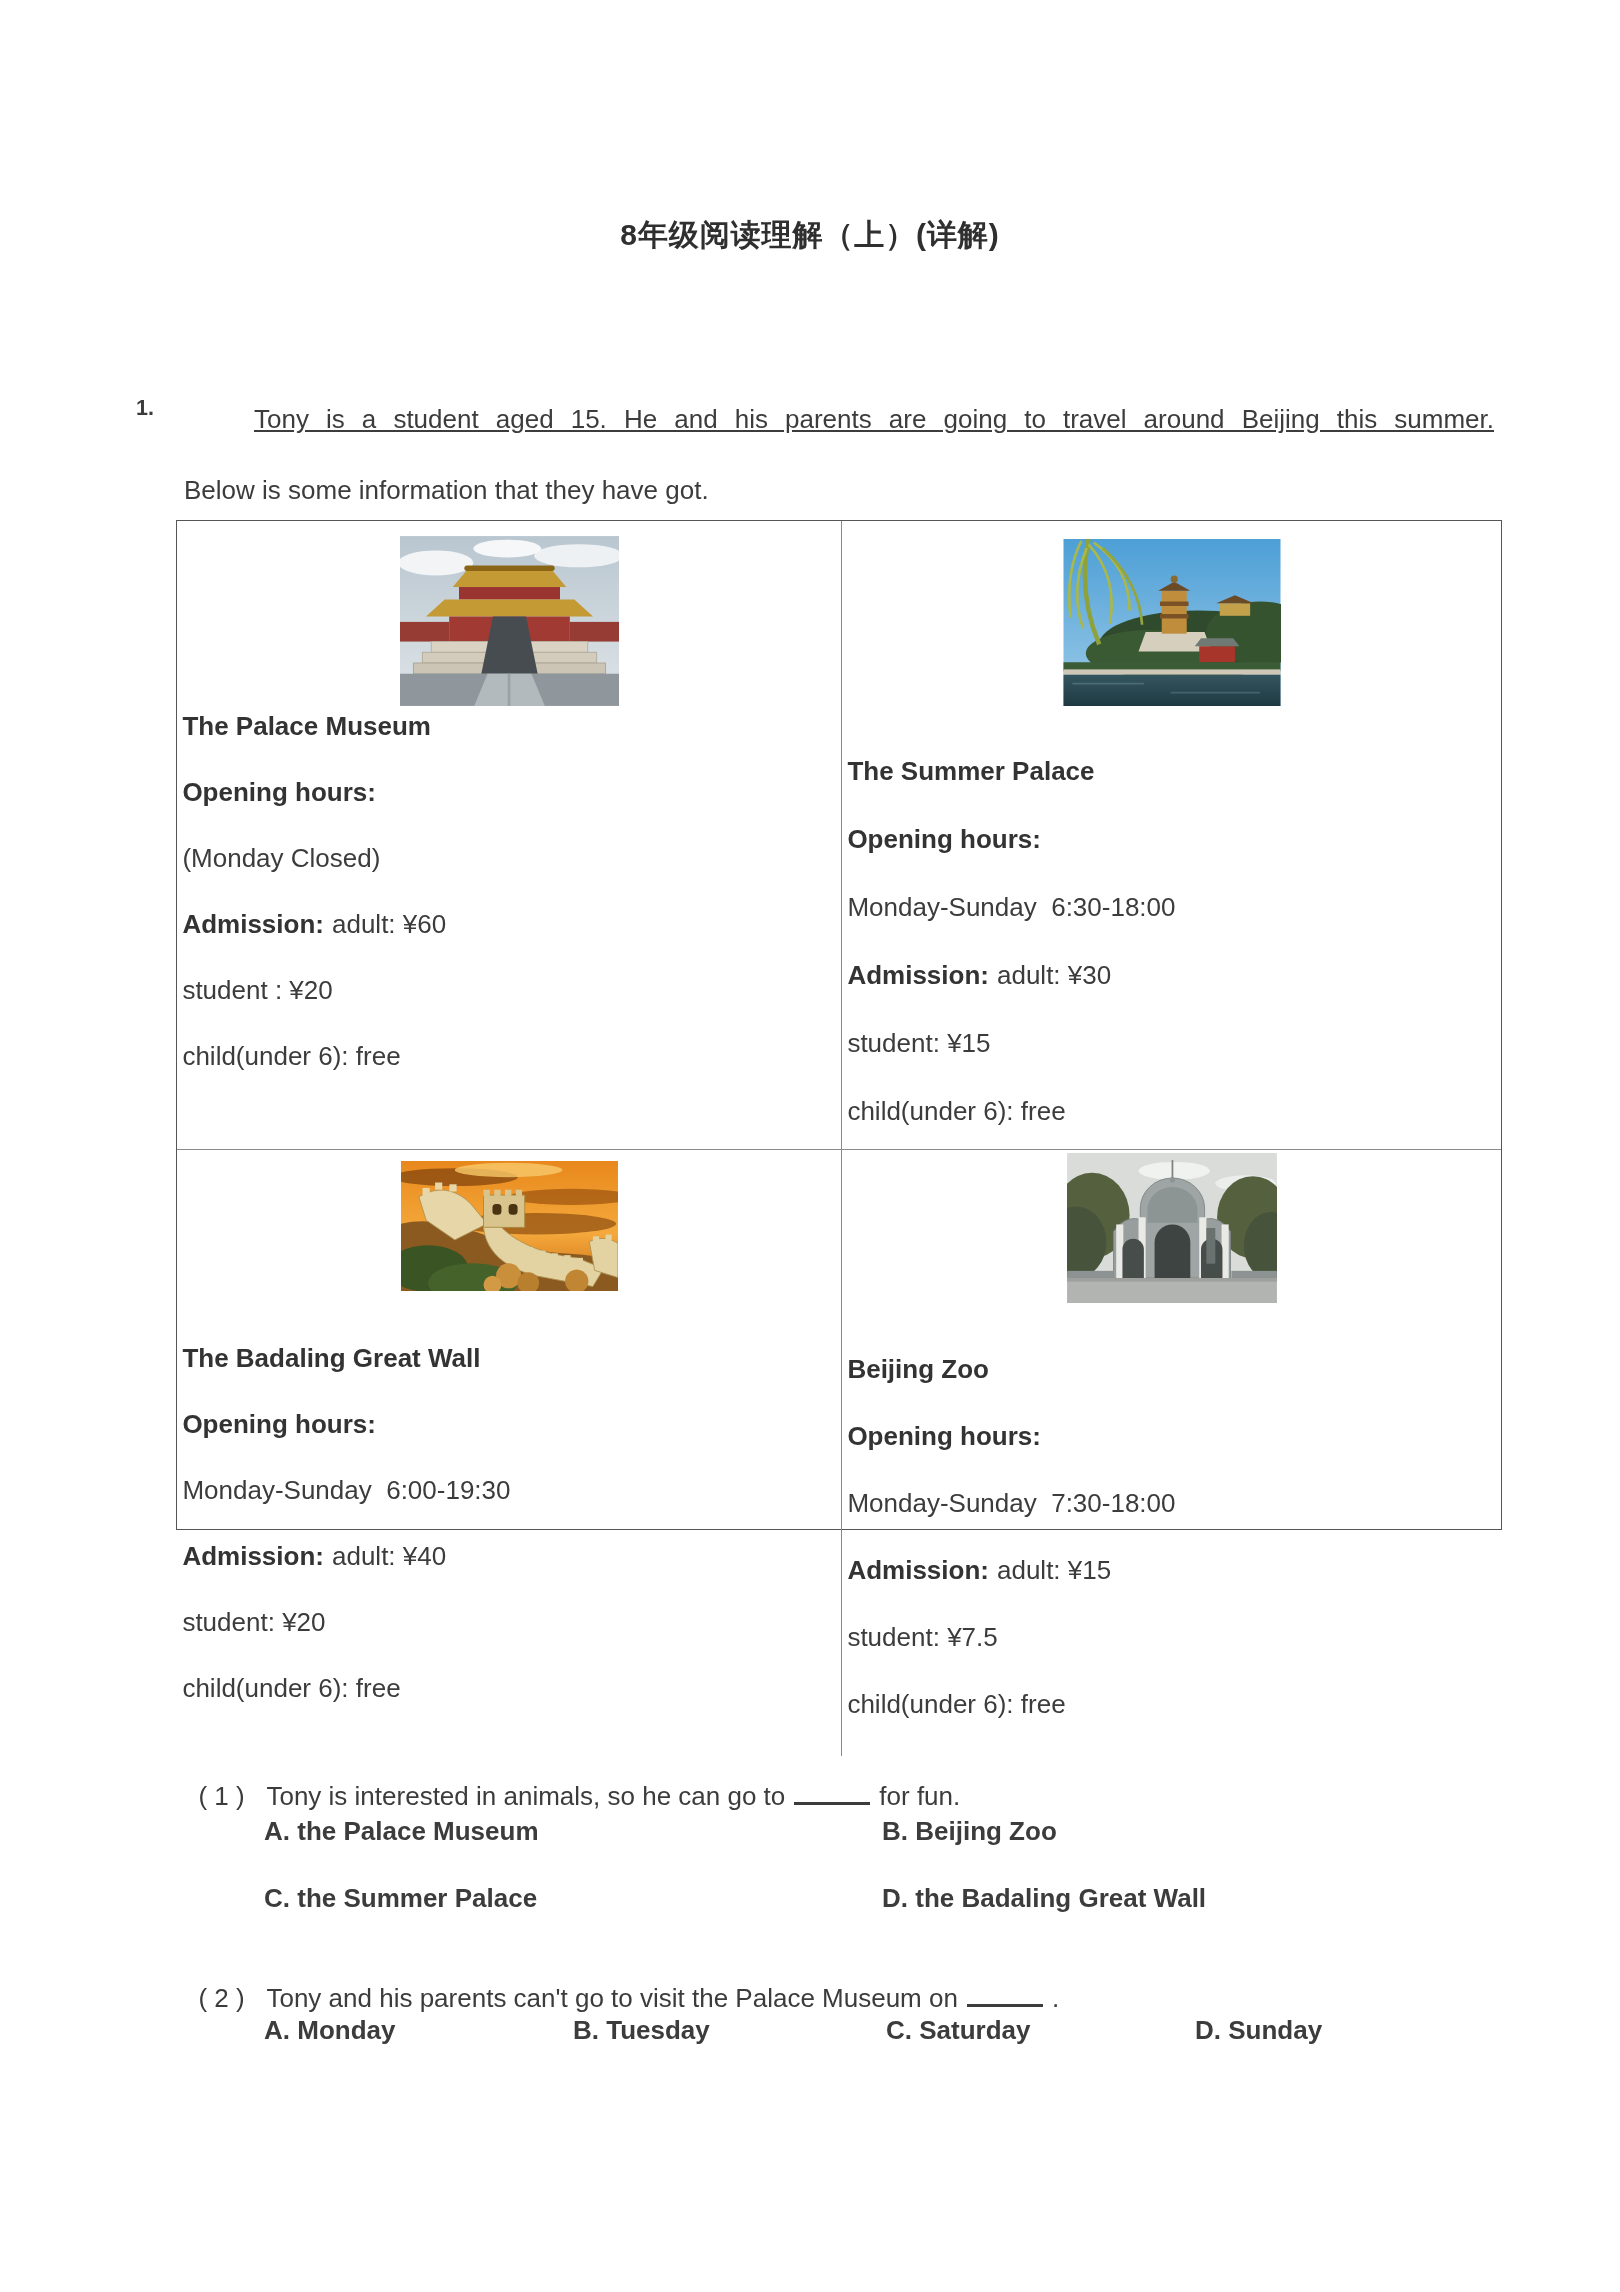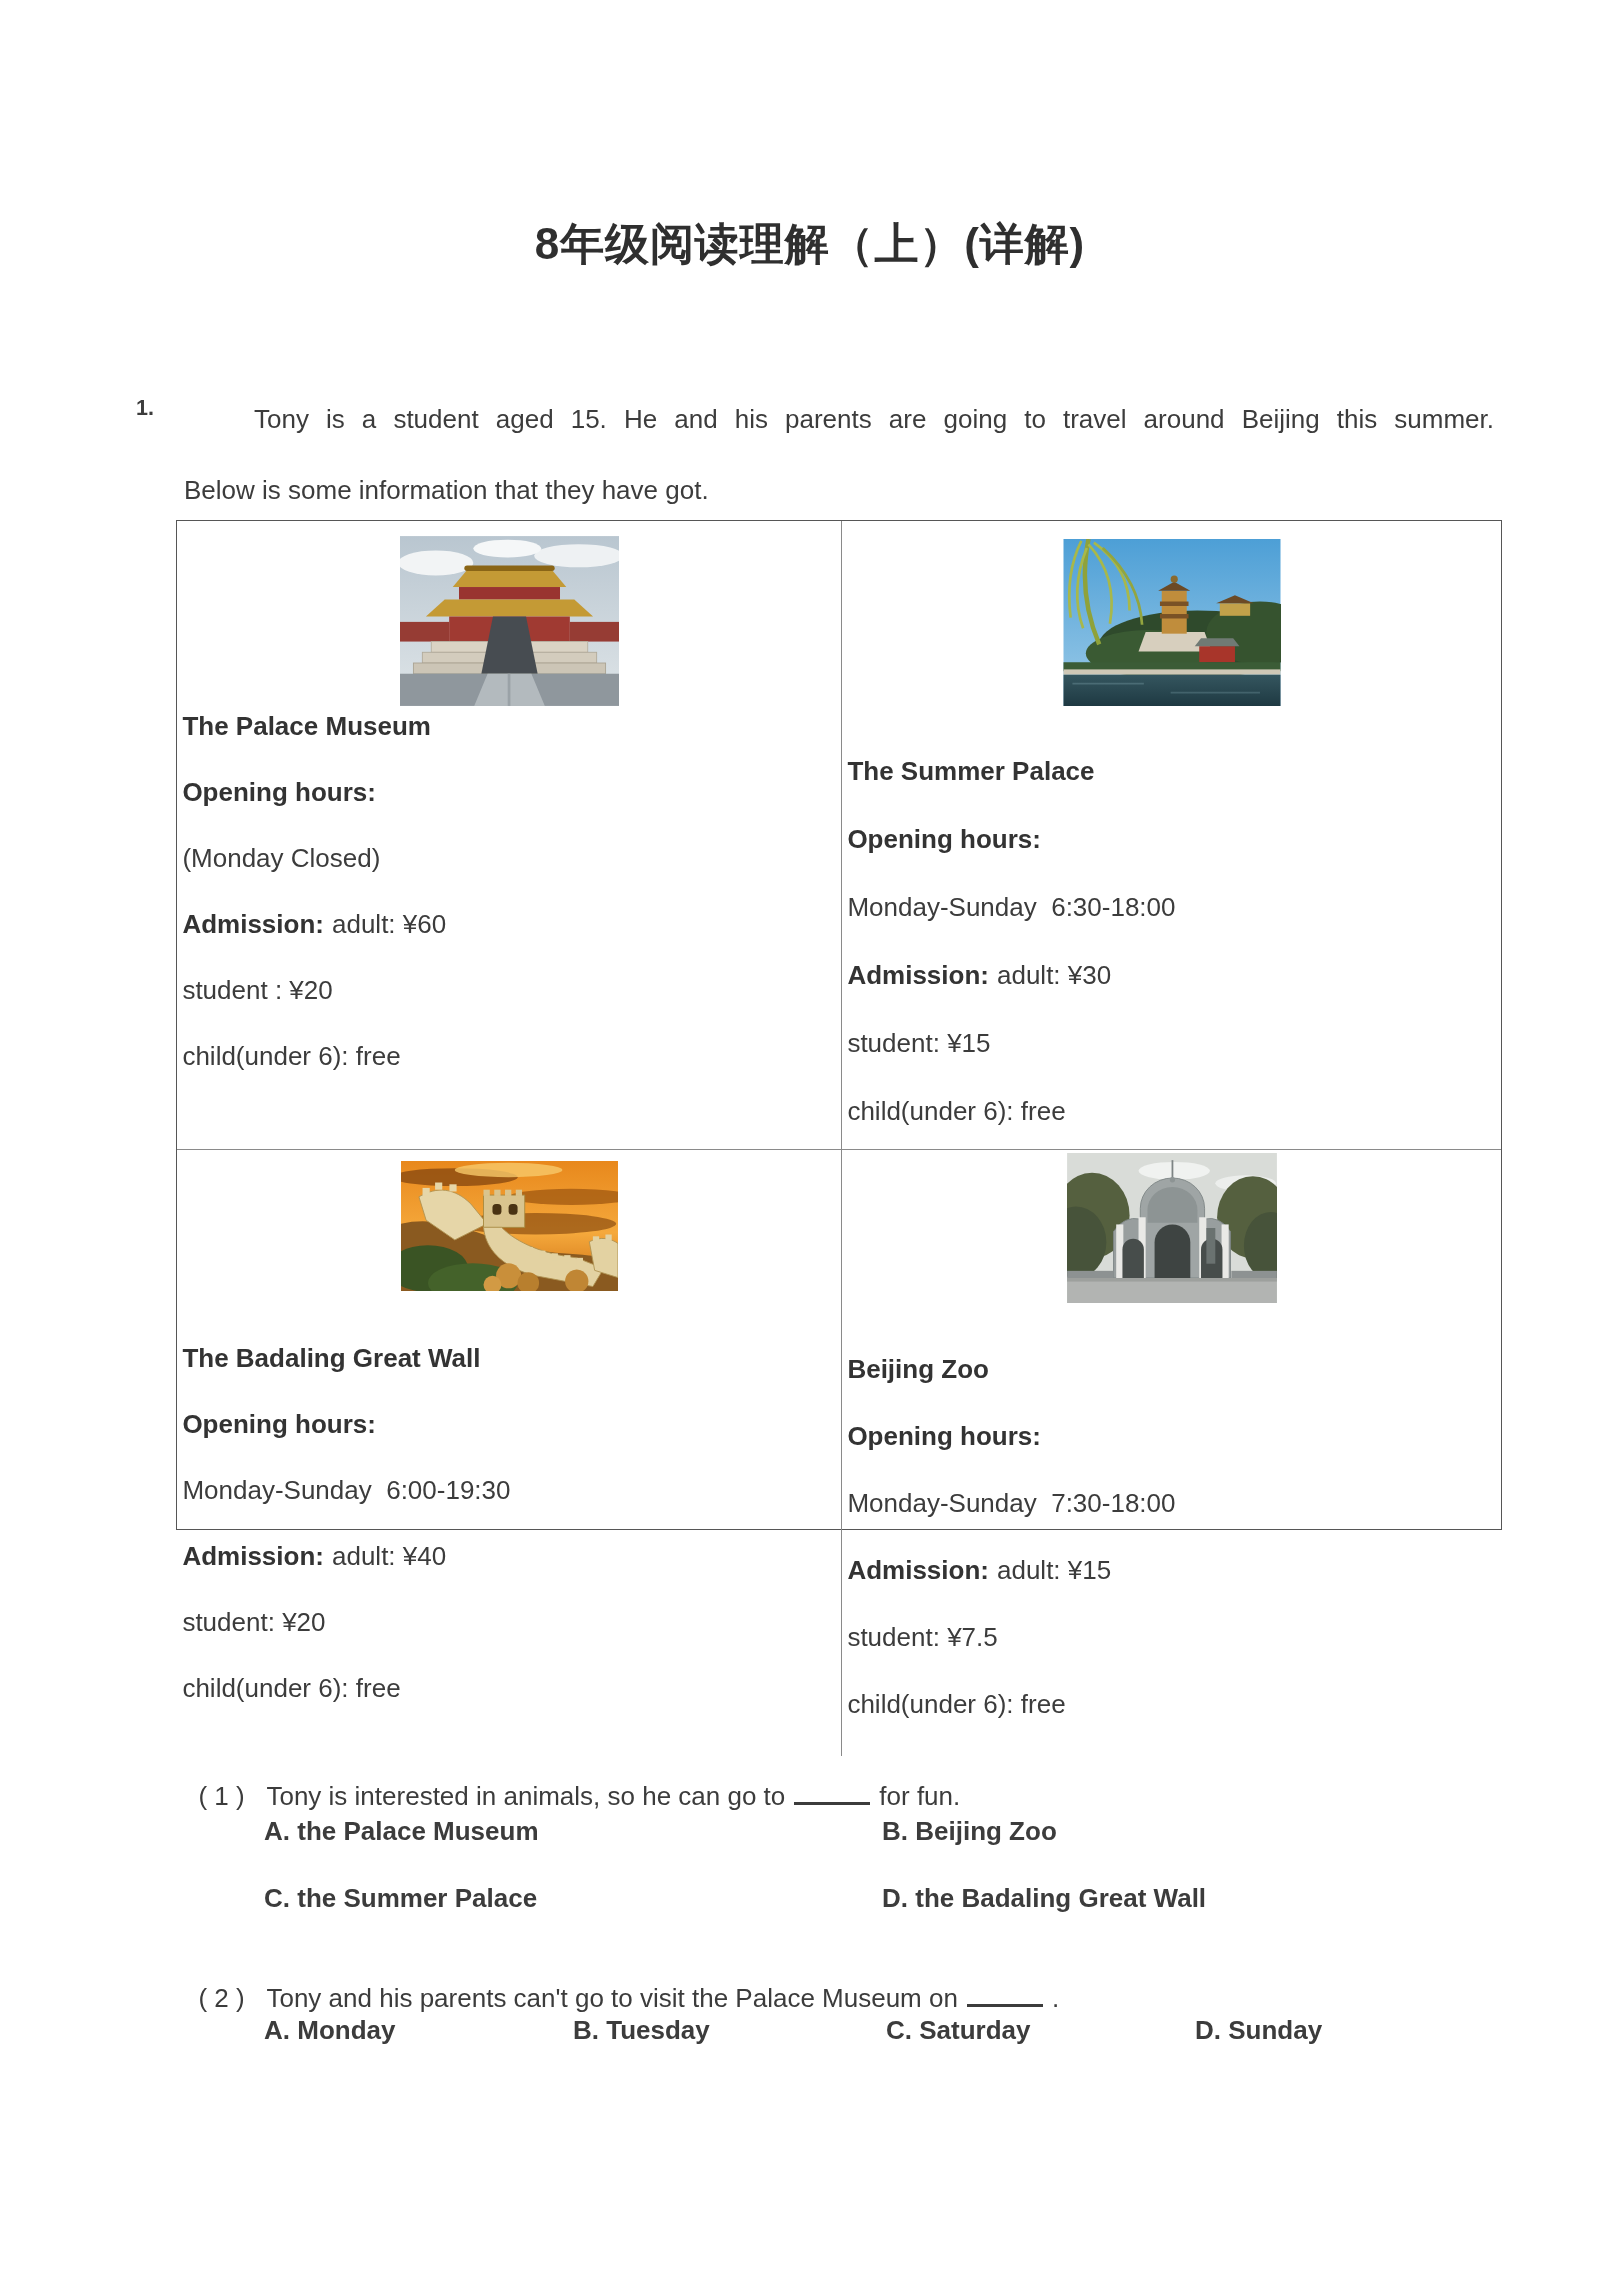--- a/index.html
+++ b/index.html
@@ -7,34 +7,34 @@
   body {
     width:1620px; height:2293px;
     background:#ffffff;
     font-family:"Liberation Sans","DejaVu Sans",sans-serif;
     color:#3c3c3c;
     position:relative;
     overflow:hidden;
   }
   .page-title {
     position:absolute; top:215px; left:0; width:1620px;
-    text-align:center; font-size:44px; font-weight:700; color:#2f2f2f;
+    text-align:center; font-size:30px; font-weight:700; color:#2f2f2f;
     letter-spacing:0.9px;
   }
   .problem-num {
     position:absolute; left:136px; top:396px;
     font-size:21.5px; font-weight:700;
   }
   .intro {
     position:absolute; left:184px; top:403px; width:1322px;
     font-size:26px; line-height:32px;
   }
   .intro .l1 {
     text-align:justify; text-align-last:justify;
-    text-indent:70px; margin:0 12px 39px 0; white-space:normal;
+    text-indent:70px; margin:0 12px 39px 0; white-space:normal;text-decoration:underline;
   }
   .intro .l2 { margin:0; }
 
   
   .info-table {
     position:absolute; left:176px; top:520px;
     width:1326px; height:1010px;
     border:1.8px solid #565656;
     display:grid;
     grid-template-columns:665px 1fr;

